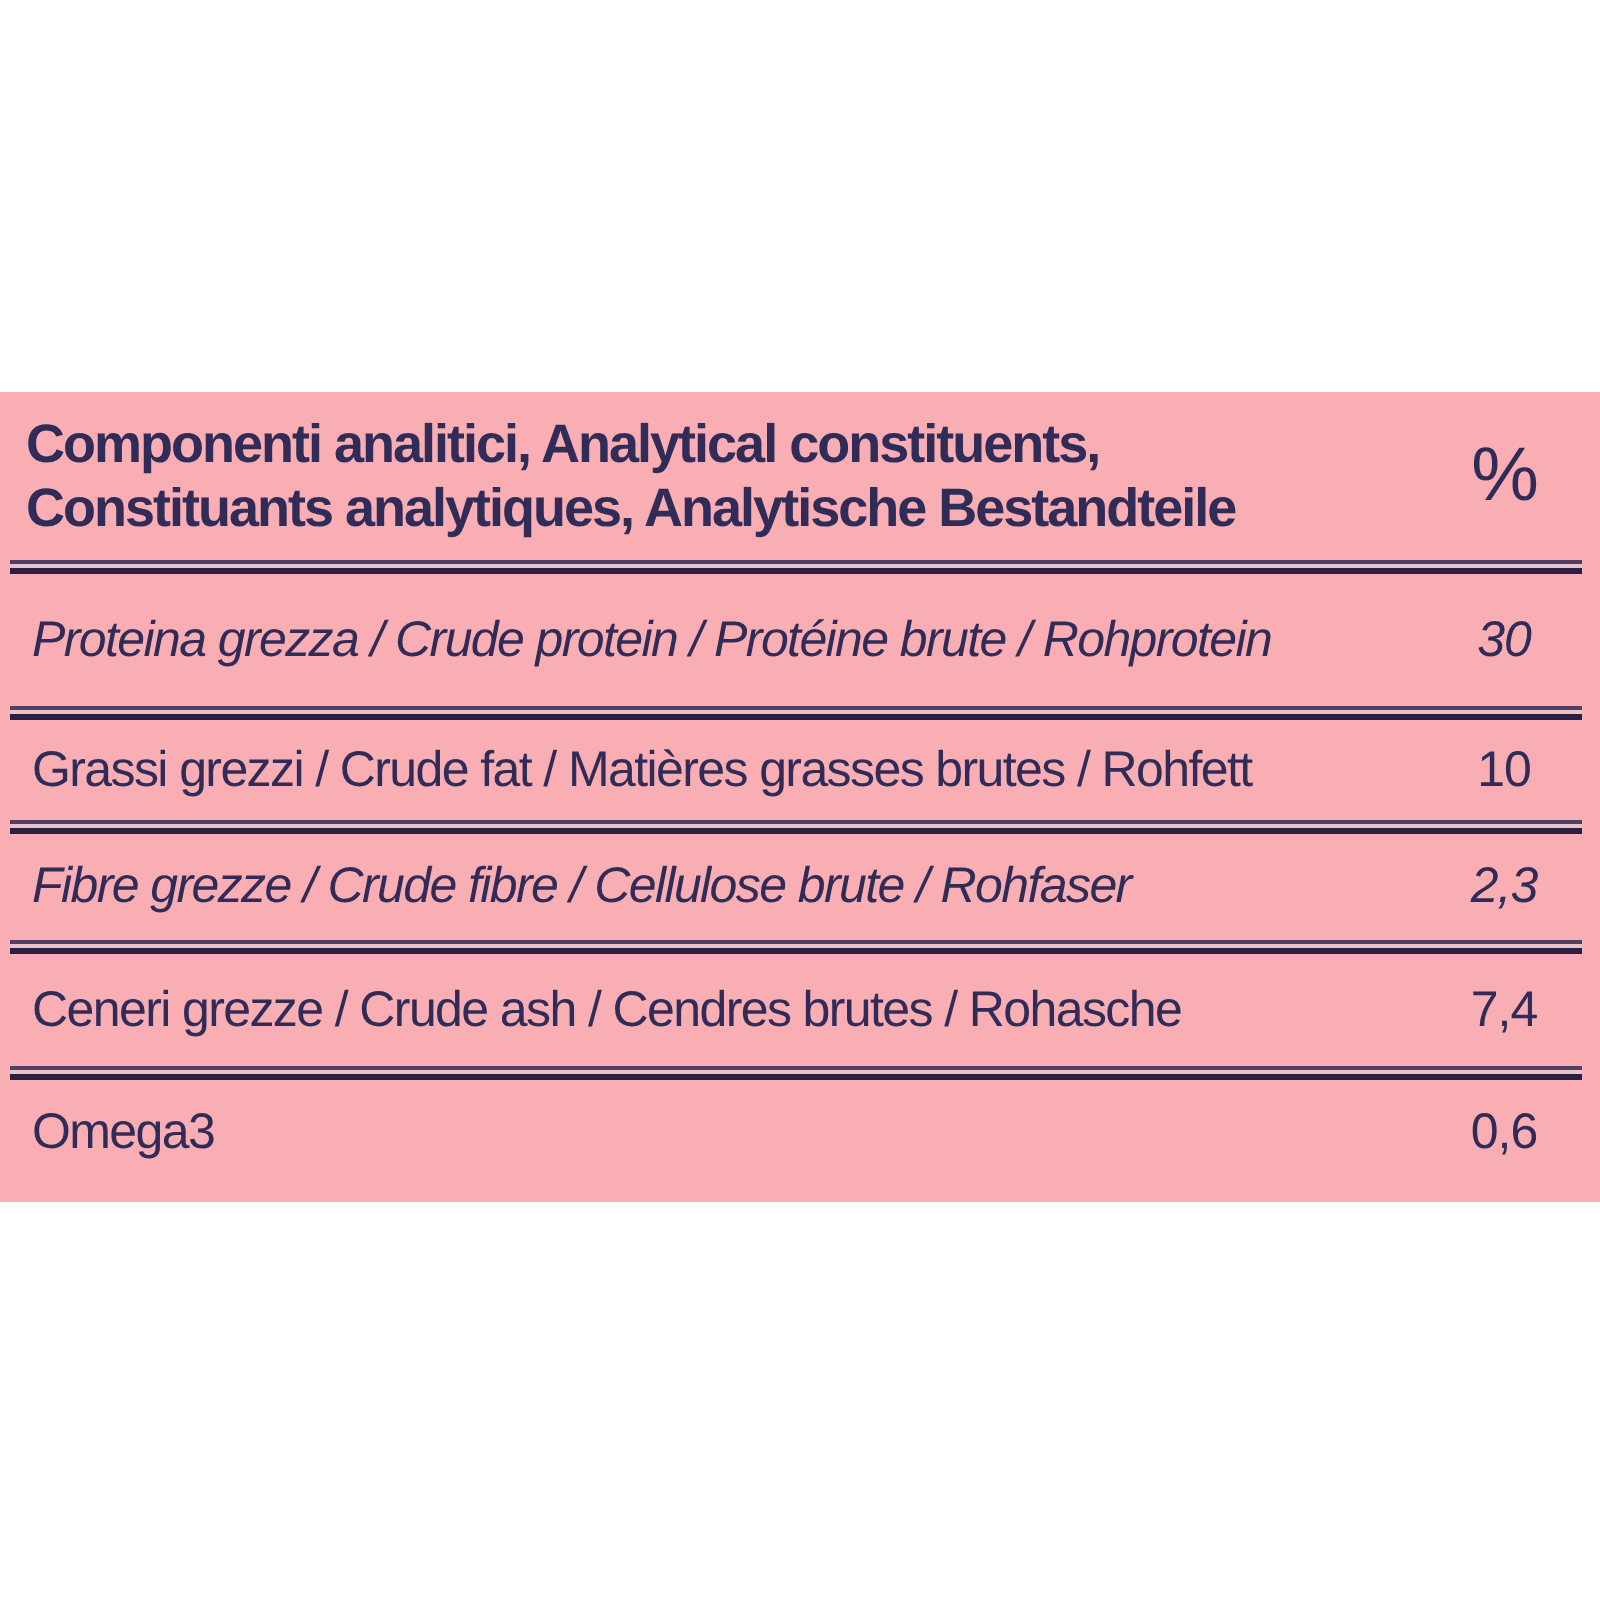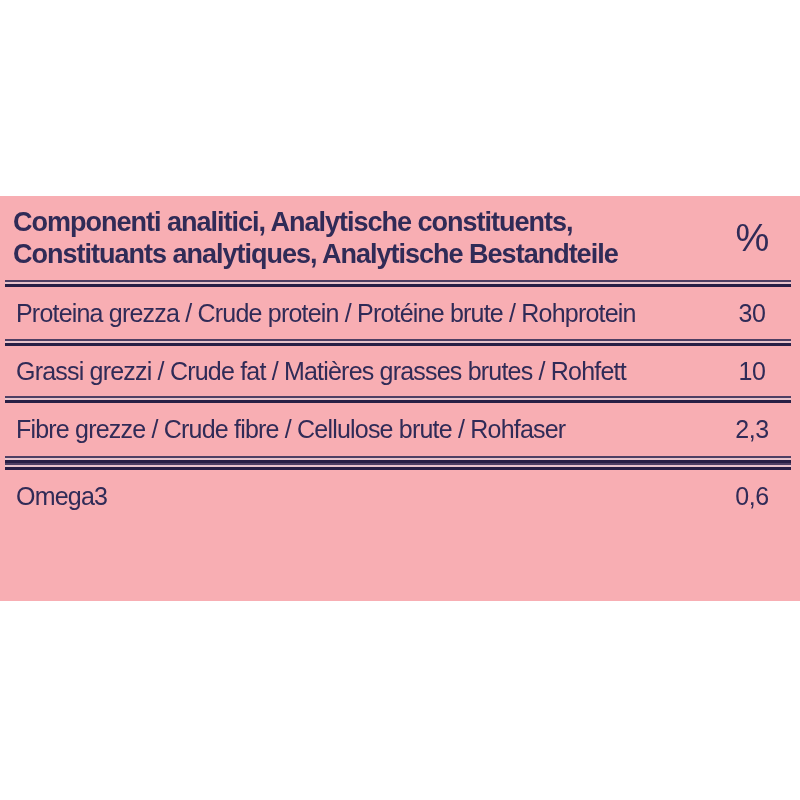--- a/index.html
+++ b/index.html
@@ -62,35 +62,35 @@
     font-size: 25px;
     letter-spacing: -0.8px;
     white-space: nowrap;
   }
   .row .val {
     width: 96px;
     text-align: center;
     font-size: 25px;
     letter-spacing: -0.5px;
   }
-  .h-r1 { height: 52px; }
+  .h-r1 { height: 66px; font-style: italic; }
   .h-r2 { height: 50px; }
-  .h-r3 { height: 53px; }
+  .h-r3 { height: 53px; font-style: italic; }
   .h-r4 { height: 56px; }
   .h-r5 { height: 41px; align-items: flex-end; }
 </style>
 </head>
 <body>
 
 <div class="page">
   <section class="panel">
 
     <div class="header">
       <div class="title">
-        <div>Componenti analitici, Analytische constituents,</div>
+        <div>Componenti analitici, Analytical constituents,</div>
         <div>Constituants analytiques, Analytische Bestandteile</div>
       </div>
       <div class="unit">%</div>
     </div>
 
     <div class="sep">
       <div class="l1"></div>
       <div class="gap"></div>
       <div class="l2"></div>
     </div>
@@ -121,20 +121,24 @@
       <div class="lbl">Fibre grezze / Crude fibre / Cellulose brute / Rohfaser</div>
       <div class="val">2,3</div>
     </div>
 
     <div class="sep">
       <div class="l1"></div>
       <div class="gap"></div>
       <div class="l2"></div>
     </div>
 
+    <div class="row h-r4">
+      <div class="lbl">Ceneri grezze / Crude ash / Cendres brutes / Rohasche</div>
+      <div class="val">7,4</div>
+    </div>
 
     <div class="sep">
       <div class="l1"></div>
       <div class="gap"></div>
       <div class="l2"></div>
     </div>
 
     <div class="row h-r5">
       <div class="lbl">Omega3</div>
       <div class="val">0,6</div>

